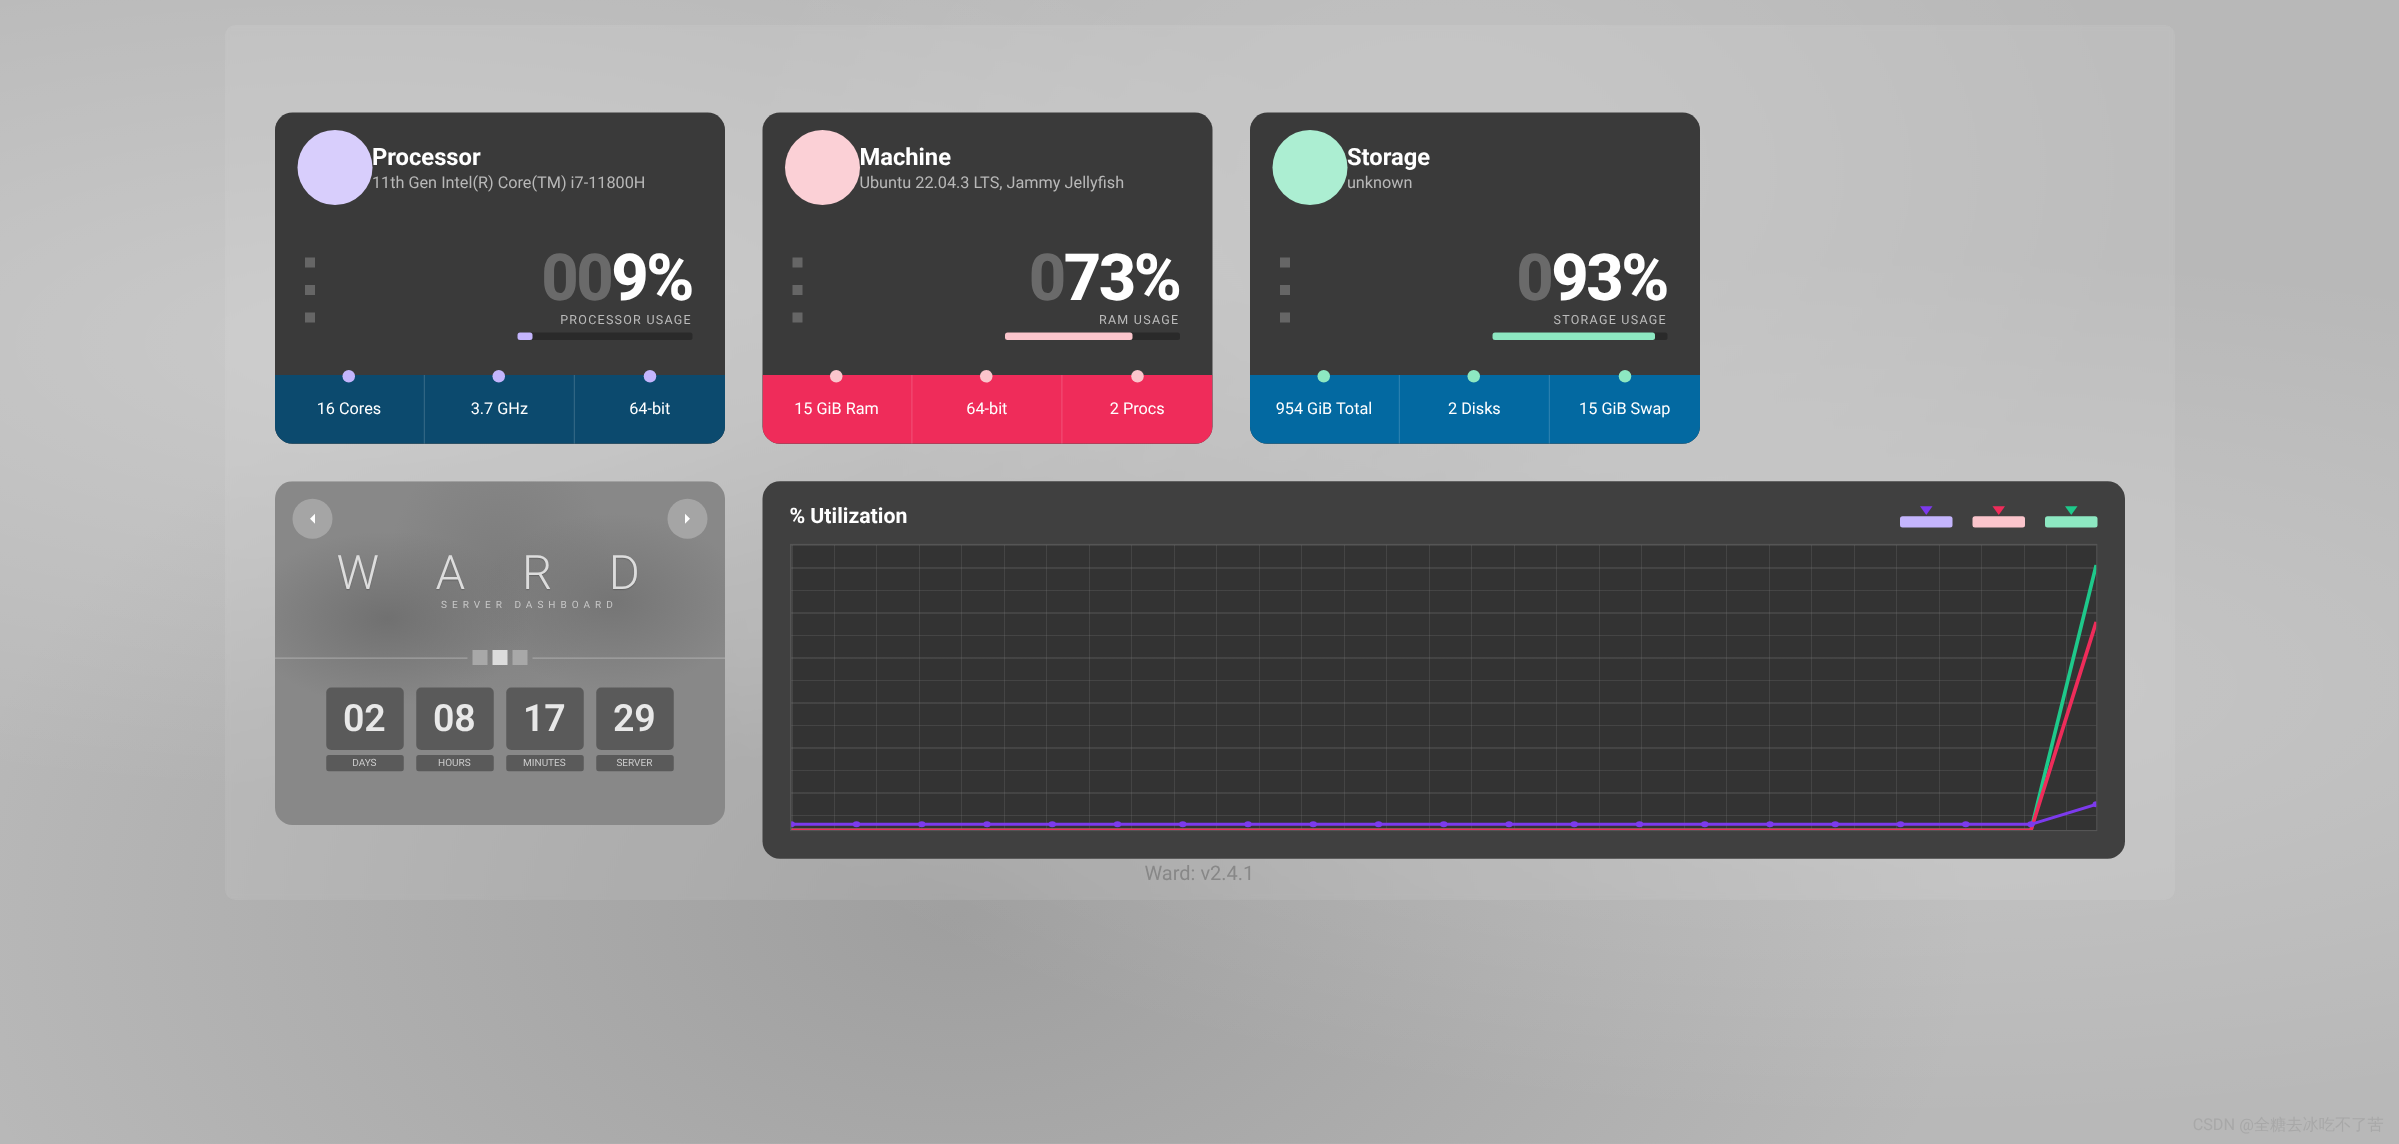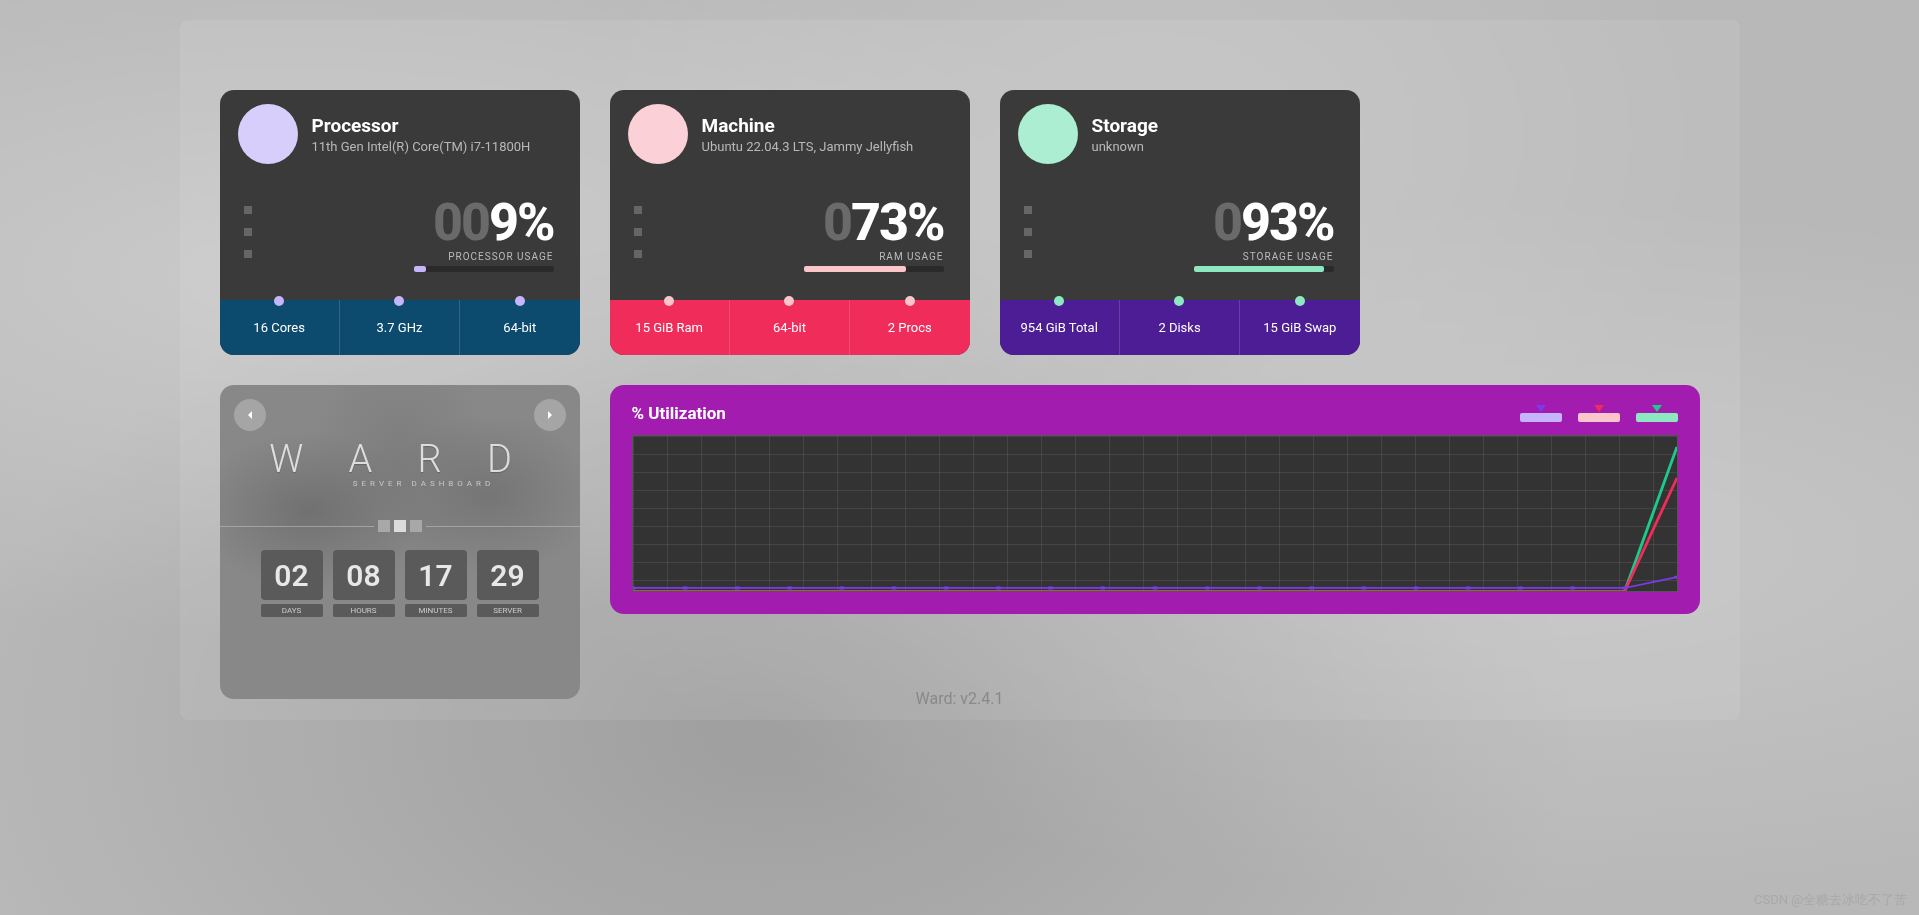--- a/index.html
+++ b/index.html
@@ -35,21 +35,20 @@
   border-radius: 14px;
   position: relative;
   overflow: hidden;
   display: flex;
   flex-direction: column;
 }
 .card-header {
   display: flex;
   align-items: center;
   padding: 14px 18px 0 18px;
-  gap: 14px;
 }
 .circle {
   width: 60px; height: 60px; border-radius: 50%;
   flex-shrink: 0;
 }
 .c-purple { background: #d8cefc; }
 .c-pink { background: #fbd0d6; }
 .c-green { background: #aceed2; }
 .card-title { color: #fff; font-size: 19px; font-weight: 700; }
 .card-sub { color: #b8b8b8; font-size: 13px; margin-top: 2px; }
@@ -101,29 +100,29 @@
   border-right: 1px solid rgba(255,255,255,0.15);
 }
 .stat:last-child { border-right: none; }
 .stat-dot {
   position: absolute;
   top: -4px;
   width: 10px; height: 10px; border-radius: 50%;
 }
 .f-purple { background: #0c4a6e; }
 .f-pink { background: #ef2c5a; }
-.f-green { background: #4c1d95; }
+.f-green { background: #0369a1; }
 .d-purple { background: #c4b5fd; }
 .d-pink { background: #fbc5cc; }
 .d-green { background: #8de8c2; }
 
 
 .ward-card {
   width: 360px;
-  height: 314px;
+  height: 275px;
   background: #888;
   background-image:
     radial-gradient(ellipse at 25% 40%, rgba(110,110,110,0.9) 0%, transparent 30%),
     radial-gradient(ellipse at 75% 35%, rgba(115,115,115,0.9) 0%, transparent 28%),
     radial-gradient(ellipse at 50% 25%, rgba(120,120,120,0.7) 0%, transparent 35%);
   border-radius: 14px;
   position: relative;
   overflow: hidden;
   display: flex; flex-direction: column; align-items: center;
 }
@@ -185,22 +184,22 @@
   font-size: 8px;
   padding: 2px 0;
   width: 62px;
   text-align: center;
   border-radius: 2px;
 }
 
 
 .chart-card {
   flex: 1;
-  height: 229px;
-  background: #a21caf;
+  height: 302px;
+  background: #404040;
   border-radius: 14px;
   padding: 18px 22px 22px 22px;
   display: flex; flex-direction: column;
 }
 .chart-header {
   display: flex; justify-content: space-between; align-items: center;
 }
 .chart-title { color: #fff; font-size: 17px; font-weight: 700; }
 .legend { display: flex; gap: 16px; }
 .legend-item { display: flex; flex-direction: column; align-items: center; gap: 1px; }

